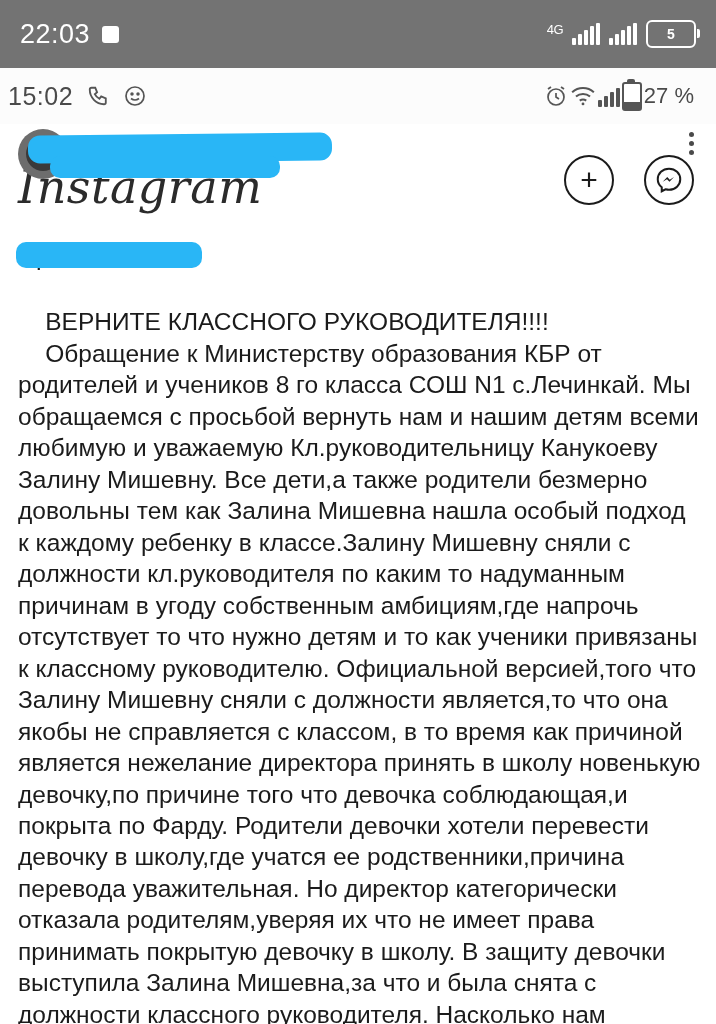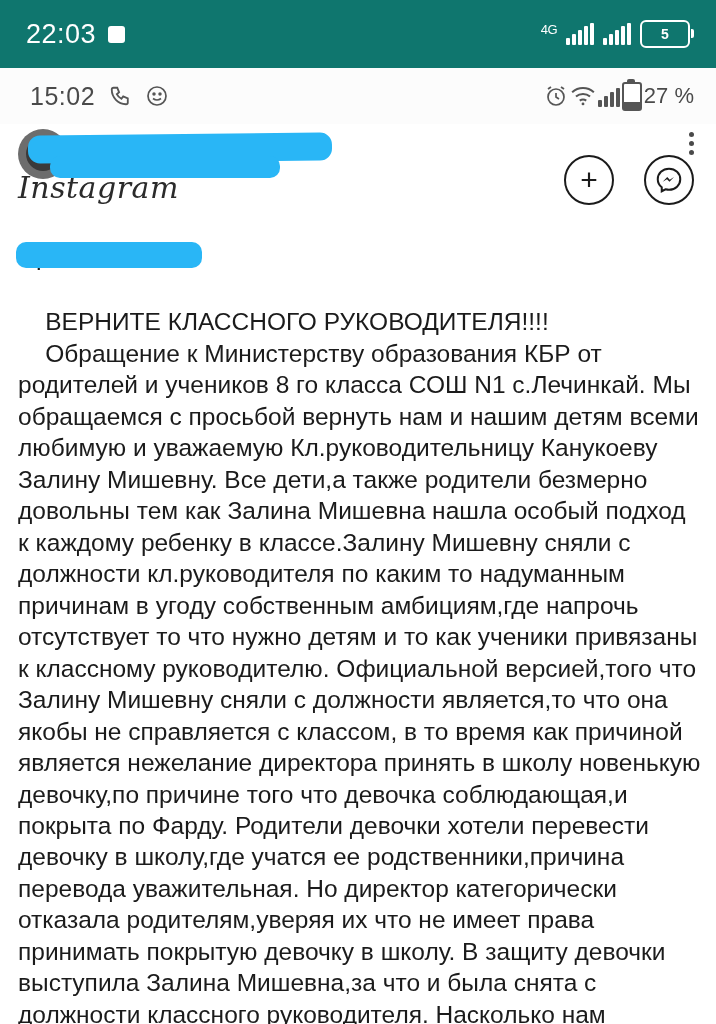--- a/index.html
+++ b/index.html
@@ -11,26 +11,26 @@
     width: 716px;
     height: 1024px;
     font-family: "Liberation Sans", sans-serif;
     overflow: hidden;
     position: relative;
   }
 
   
   .phone-statusbar {
     height: 68px;
-    background: #0f766e;
+    background: #737373;
     color: #fff;
     display: flex;
     align-items: center;
     justify-content: space-between;
-    padding: 0 26px;
+    padding: 0 20px;
     box-sizing: border-box;
   }
   .phone-clock {
     font-size: 27px;
     font-weight: 500;
     letter-spacing: 0.5px;
     display: flex;
     align-items: center;
     gap: 12px;
   }
@@ -105,21 +105,21 @@
     overflow: hidden;
   }
 
   
   .inner-statusbar {
     height: 56px;
     background: #fcfcfc;
     display: flex;
     align-items: center;
     justify-content: space-between;
-    padding: 0 22px 0 30px;
+    padding: 0 22px 0 8px;
     box-sizing: border-box;
     color: #3a3a3a;
   }
   .inner-left {
     display: flex;
     align-items: center;
     gap: 14px;
   }
   .inner-clock {
     font-size: 25px;
@@ -165,21 +165,21 @@
     height: 112px;
     background: #fff;
     display: flex;
     align-items: center;
     padding: 0 22px 0 18px;
     box-sizing: border-box;
   }
   .ig-logo {
     font-family: "DejaVu Serif", serif;
     font-style: italic;
-    font-size: 30px;
+    font-size: 46px;
     color: #2b2b2b;
     letter-spacing: 0.5px;
     padding-top: 14px;
     white-space: nowrap;
   }
   .ig-header-right {
     margin-left: auto;
     display: flex;
     align-items: center;
     gap: 30px;

